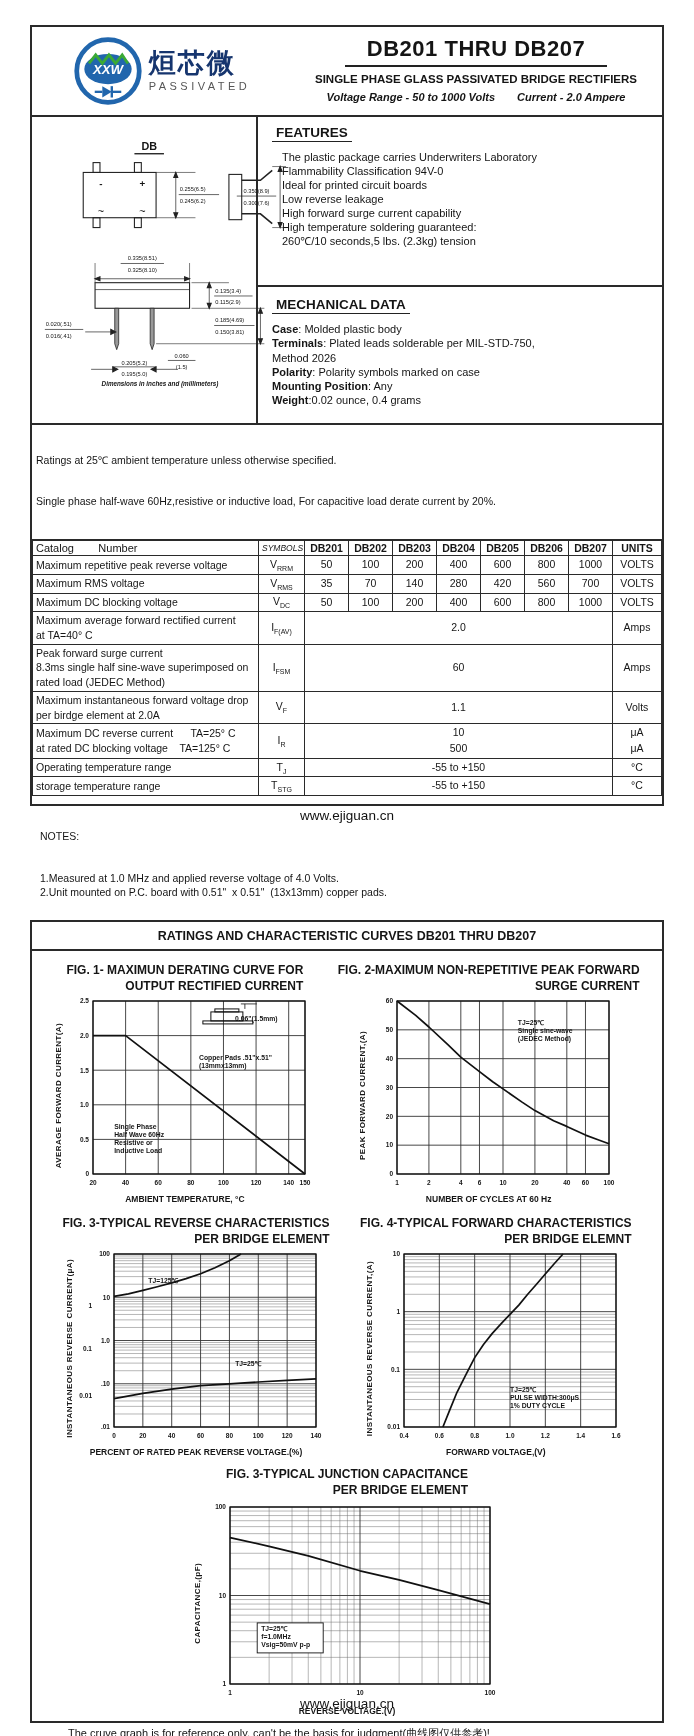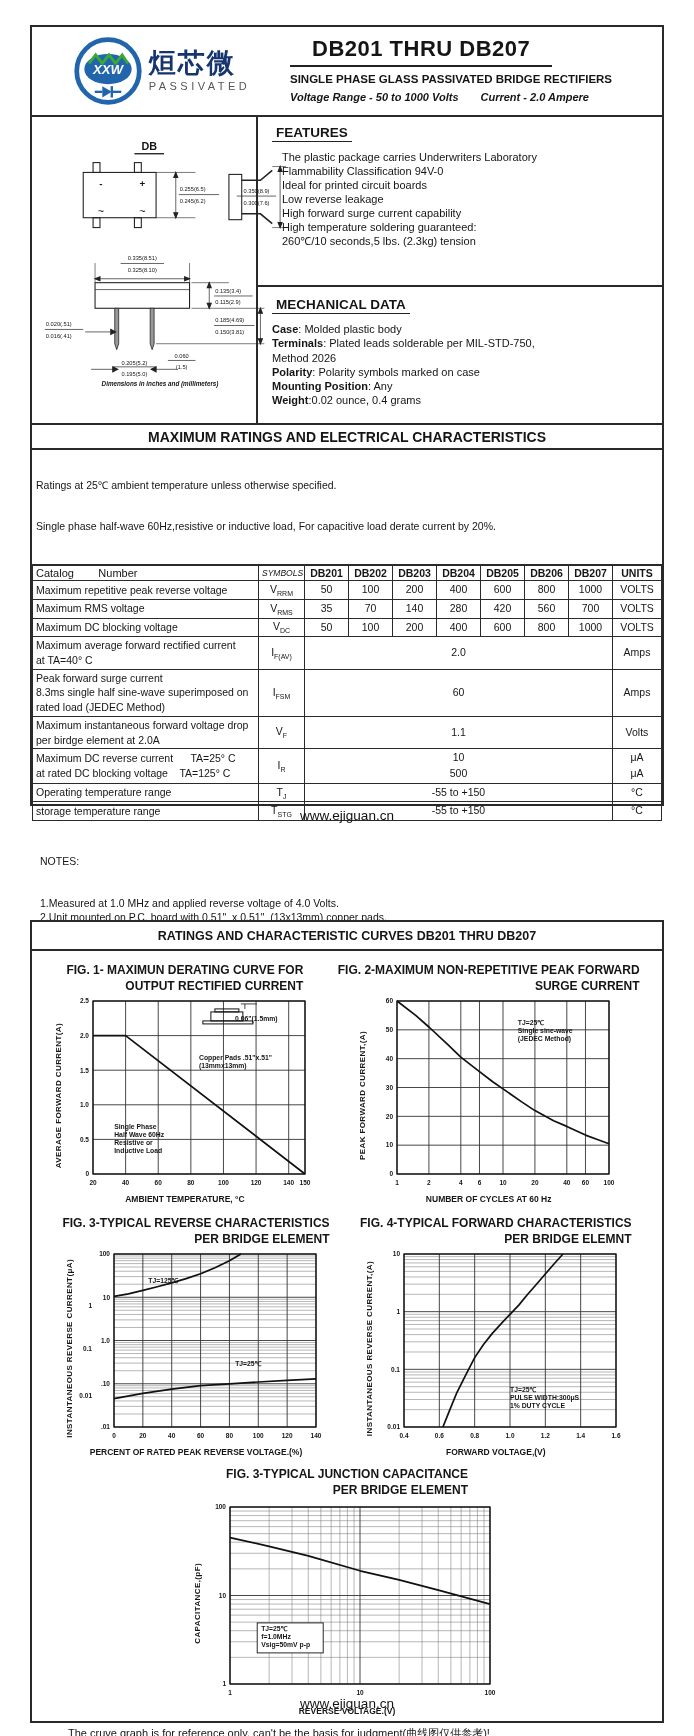--- a/index.html
+++ b/index.html
@@ -7,21 +7,21 @@
   .sheet{position:absolute;left:30px;width:634px;border:2px solid #2a2a2a;background:#fff;box-sizing:border-box;}
   #page1{top:25px;height:781px;}
   #page2{top:920px;height:803px;}
   .site-footer{position:absolute;left:0;width:694px;text-align:center;font-size:13.5px;color:#111;}
   #footer1{top:808px;}
   
   .p1-header{display:flex;height:88px;border-bottom:2px solid #2a2a2a;}
   .logo-cell{width:258px;display:flex;align-items:center;justify-content:center;gap:5px;}
   .logo-cn{font-size:27px;font-weight:bold;color:#16356e;letter-spacing:2px;line-height:1;}
   .logo-en{font-size:11px;color:#555;letter-spacing:3.5px;margin-top:3px;}
-  .title-cell{flex:1;text-align:left;padding-top:9px;}
+  .title-cell{flex:1;text-align:center;padding-top:9px;}
   .doc-title{display:inline-block;font-size:22px;font-weight:bold;letter-spacing:.5px;border-bottom:2.5px solid #222;padding:0 22px 3px 22px;}
   .doc-subtitle{font-size:11.5px;font-weight:bold;margin-top:6px;}
   .doc-range{font-size:11px;font-style:italic;font-weight:bold;margin-top:6px;}
   .doc-range .gap{display:inline-block;width:22px;}
   
   .p1-mid{display:flex;border-bottom:2px solid #2a2a2a;height:306px;}
   .pkg-cell{width:226px;border-right:2px solid #2a2a2a;box-sizing:border-box;}
   .pkg-svg{display:block;margin:20px auto 0 auto;}
   .pkg-svg text{font-family:"Liberation Sans",sans-serif;fill:#151515;}
   .right-col{flex:1;display:flex;flex-direction:column;}
@@ -192,21 +192,20 @@
             <div class="mech-line"><b>Terminals</b><span>: Plated leads solderable per MIL-STD-750,</span></div>
             <div class="mech-line"><b></b><span> Method 2026</span></div>
             <div class="mech-line"><b>Polarity</b><span>: Polarity symbols marked on case</span></div>
             <div class="mech-line"><b>Mounting Position</b><span>: Any</span></div>
             <div class="mech-line"><b>Weight</b><span>:0.02 ounce, 0.4 grams</span></div>
           </div>
       </div>
     </div>
   </div>
 
-  <div class="ratings-head">MAXIMUM RATINGS AND ELECTRICAL CHARACTERISTICS</div>
   <div class="ratings-notes">
     <div>Ratings at 25℃ ambient temperature unless otherwise specified.</div>
     <div>Single phase half-wave 60Hz,resistive or inductive load, For capacitive load derate current by 20%.</div>
   </div>
 
   <table class="ratings">
     <colgroup>
       <col style="width:226px">
         <col style="width:46px">
       <col style="width:44px">

